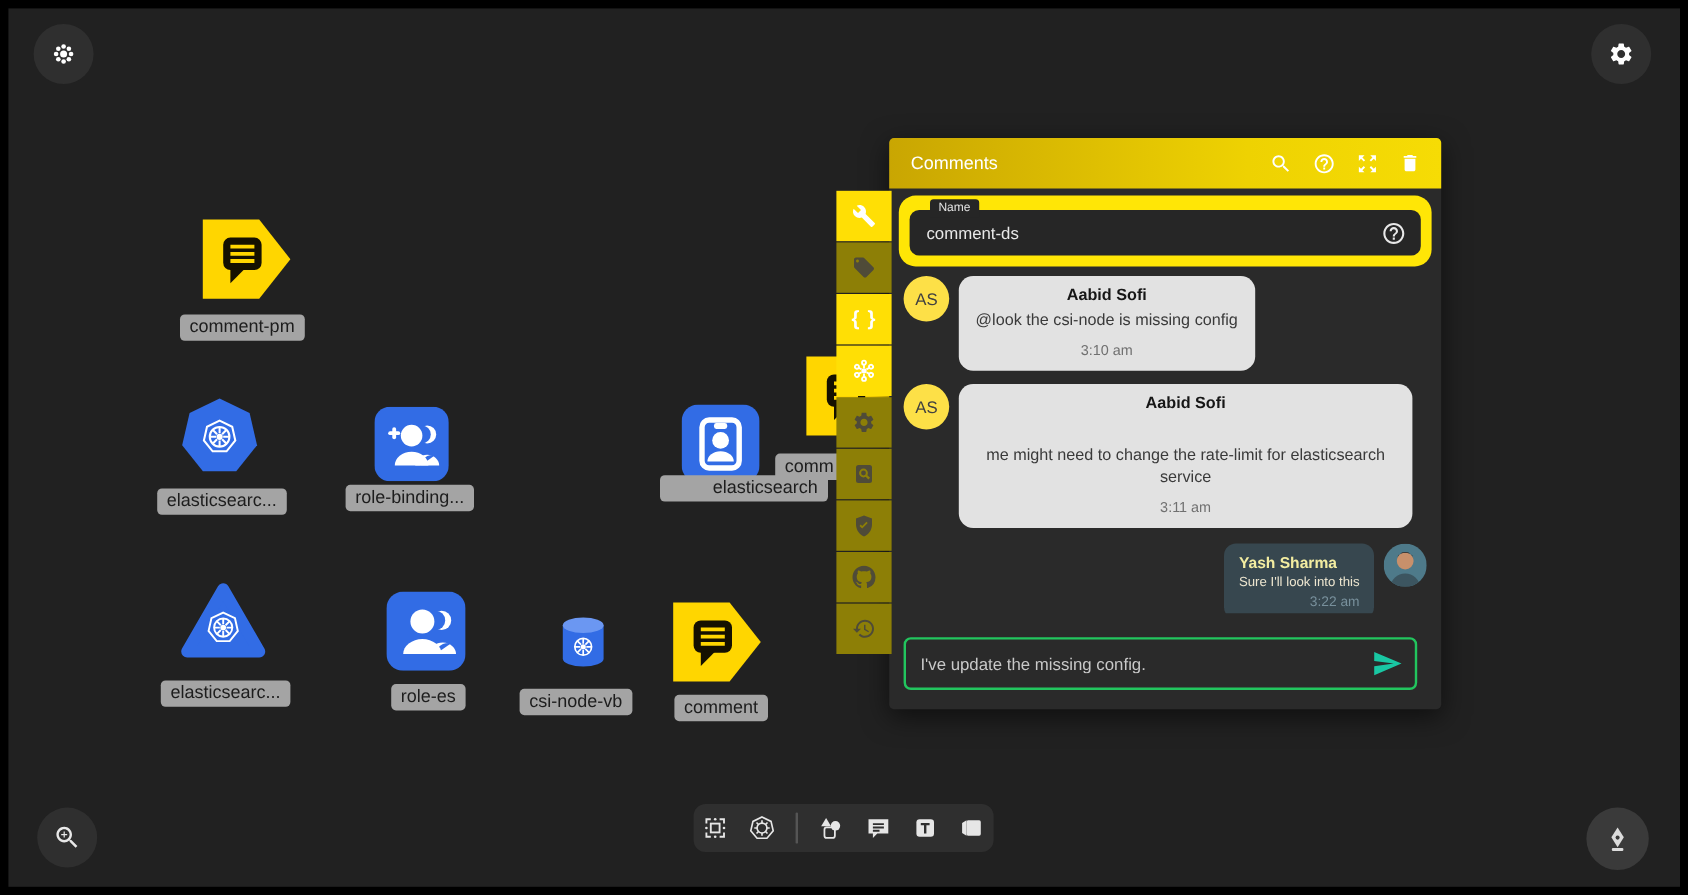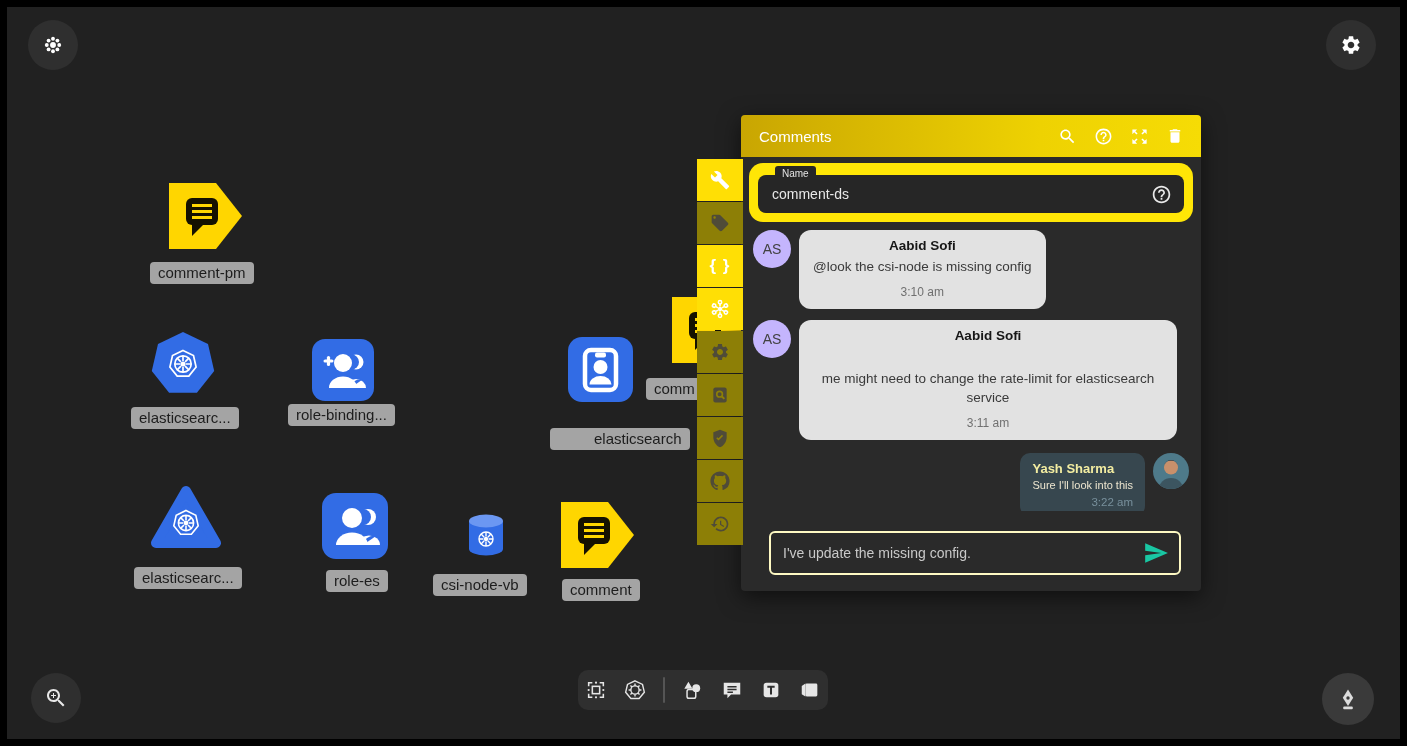--- a/index.html
+++ b/index.html
@@ -35,36 +35,36 @@
   .panel-header .hicon{margin-right:17px;display:flex;cursor:pointer;}
   .name-wrap{position:relative;margin:6px 8px 0 8px;background:#ffe606;border-radius:14px;
              padding:12px 9px 9px 9px;}
   .name-chip{position:absolute;top:3px;left:26px;background:#262626;color:#e3e3e3;font-size:10px;
              padding:2px 7px;border-radius:3px 3px 0 0;z-index:2;}
   .name-input-row{position:relative;display:flex;align-items:center;background:#262626;border-radius:8px;height:38px;}
   .name-input-row input{flex:1;background:transparent;border:none;outline:none;color:#e8e8e8;
              font-size:14px;padding:0 14px;font-family:"Liberation Sans",sans-serif;}
   .msg-area{flex:1;padding:8px 12px 0 12px;display:flex;flex-direction:column;gap:11px;overflow:hidden;}
   .msg-row{display:flex;align-items:flex-start;}
-  .avatar-as{width:38px;height:38px;border-radius:50%;background:#c4b5fd;color:#414141;font-size:14px;
+  .avatar-as{width:38px;height:38px;border-radius:50%;background:#fde047;color:#414141;font-size:14px;
              display:flex;align-items:center;justify-content:center;flex:0 0 38px;margin-right:8px;}
   .bubble{background:#e2e2e2;border-radius:12px;padding:8px 14px 10px 14px;text-align:center;}
   .bubble .b-name{font-size:13.5px;font-weight:bold;color:#161616;}
   .bubble .b-text{font-size:13.5px;color:#3a3a3a;margin-top:4px;line-height:1.45;}
   .bubble .b-time{font-size:12px;color:#707070;margin-top:8px;}
   .msg1 .bubble{max-width:230px;}
   .msg2 .bubble{max-width:350px;}
   .msg2 .b-text{margin-top:26px;}
   .msg-right{justify-content:flex-end;align-items:flex-start;margin-top:2px;}
   .bubble-dark{background:#37474f;border-radius:10px;padding:8px 12px 8px 12px;max-width:150px;}
   .bubble-dark .b-name{font-size:13px;font-weight:bold;color:#f3eda1;}
   .bubble-dark .b-text{font-size:11px;color:#ece5cf;margin-top:3px;}
   .bubble-dark .b-time{font-size:11.5px;color:#78909c;margin-top:5px;text-align:right;}
   .avatar-photo{width:36px;height:36px;border-radius:50%;overflow:hidden;flex:0 0 36px;margin-left:8px;}
-  .composer{margin:20px 20px 16px 28px;border:2px solid #fef9c3;border-radius:6px;height:40px;
+  .composer{margin:20px 20px 16px 12px;border:2px solid #22c55e;border-radius:6px;height:40px;
             display:flex;align-items:center;}
   .composer input{flex:1;background:transparent;border:none;outline:none;color:#c9c9c9;font-size:14px;
             padding:0 12px;font-family:"Liberation Sans",sans-serif;}
   .composer .send{margin-right:10px;display:flex;cursor:pointer;}
 
   
   .bottom-bar{position:absolute;left:578px;top:670px;width:250px;height:40px;background:#2f2f2f;
               border-radius:10px;display:flex;align-items:center;justify-content:center;gap:17px;z-index:3;}
   .bottom-bar .bicon{display:flex;cursor:pointer;}
   .bb-divider{width:2px;height:26px;background:#555;border-radius:1px;}
@@ -140,21 +140,21 @@
   </svg>
   <div class="node-label" style="left:288px;top:404px;">role-binding...</div>
 
   <svg class="node" style="left:568px;top:337px;" width="65" height="65" viewBox="0 0 65 65">
     <rect width="65" height="65" rx="14" fill="#326CE5"></rect>
     <rect x="17" y="13" width="31" height="40" rx="6" fill="none" stroke="#fff" stroke-width="4.5"></rect>
     <rect x="27" y="15.5" width="11" height="5" rx="2" fill="#fff"></rect>
     <circle cx="32.5" cy="30" r="7" fill="#fff"></circle>
     <path d="M21.5,47.5 a11,8.5 0 0 1 22,0 z" fill="#fff"></path>
   </svg>
-  <div class="node-label" style="left:550px;top:428px;padding-left:44px;">elasticsearch</div>
+  <div class="node-label" style="left:550px;top:396px;padding-left:44px;">elasticsearch</div>
 
   <svg class="node" style="left:671px;top:296px;" width="75" height="68" viewBox="0 0 75 68">
     <polygon points="1,1 48,1 74,34 48,67 1,67" fill="#FFD600"></polygon>
     <rect x="18" y="16" width="32" height="27" rx="6" fill="#151100"></rect>
     <polygon points="24,42 24,54 36,42" fill="#151100"></polygon>
     <path d="M24,23.5 H44 M24,29.5 H44 M24,35.5 H44" stroke="#FFD600" stroke-width="3.2"></path>
   </svg>
   <div class="node-label" style="left:646px;top:378px;padding-right:40px;">comm</div>
 
   <svg class="node" style="left:150px;top:484px;" width="72" height="66" viewBox="0 0 72 66">

